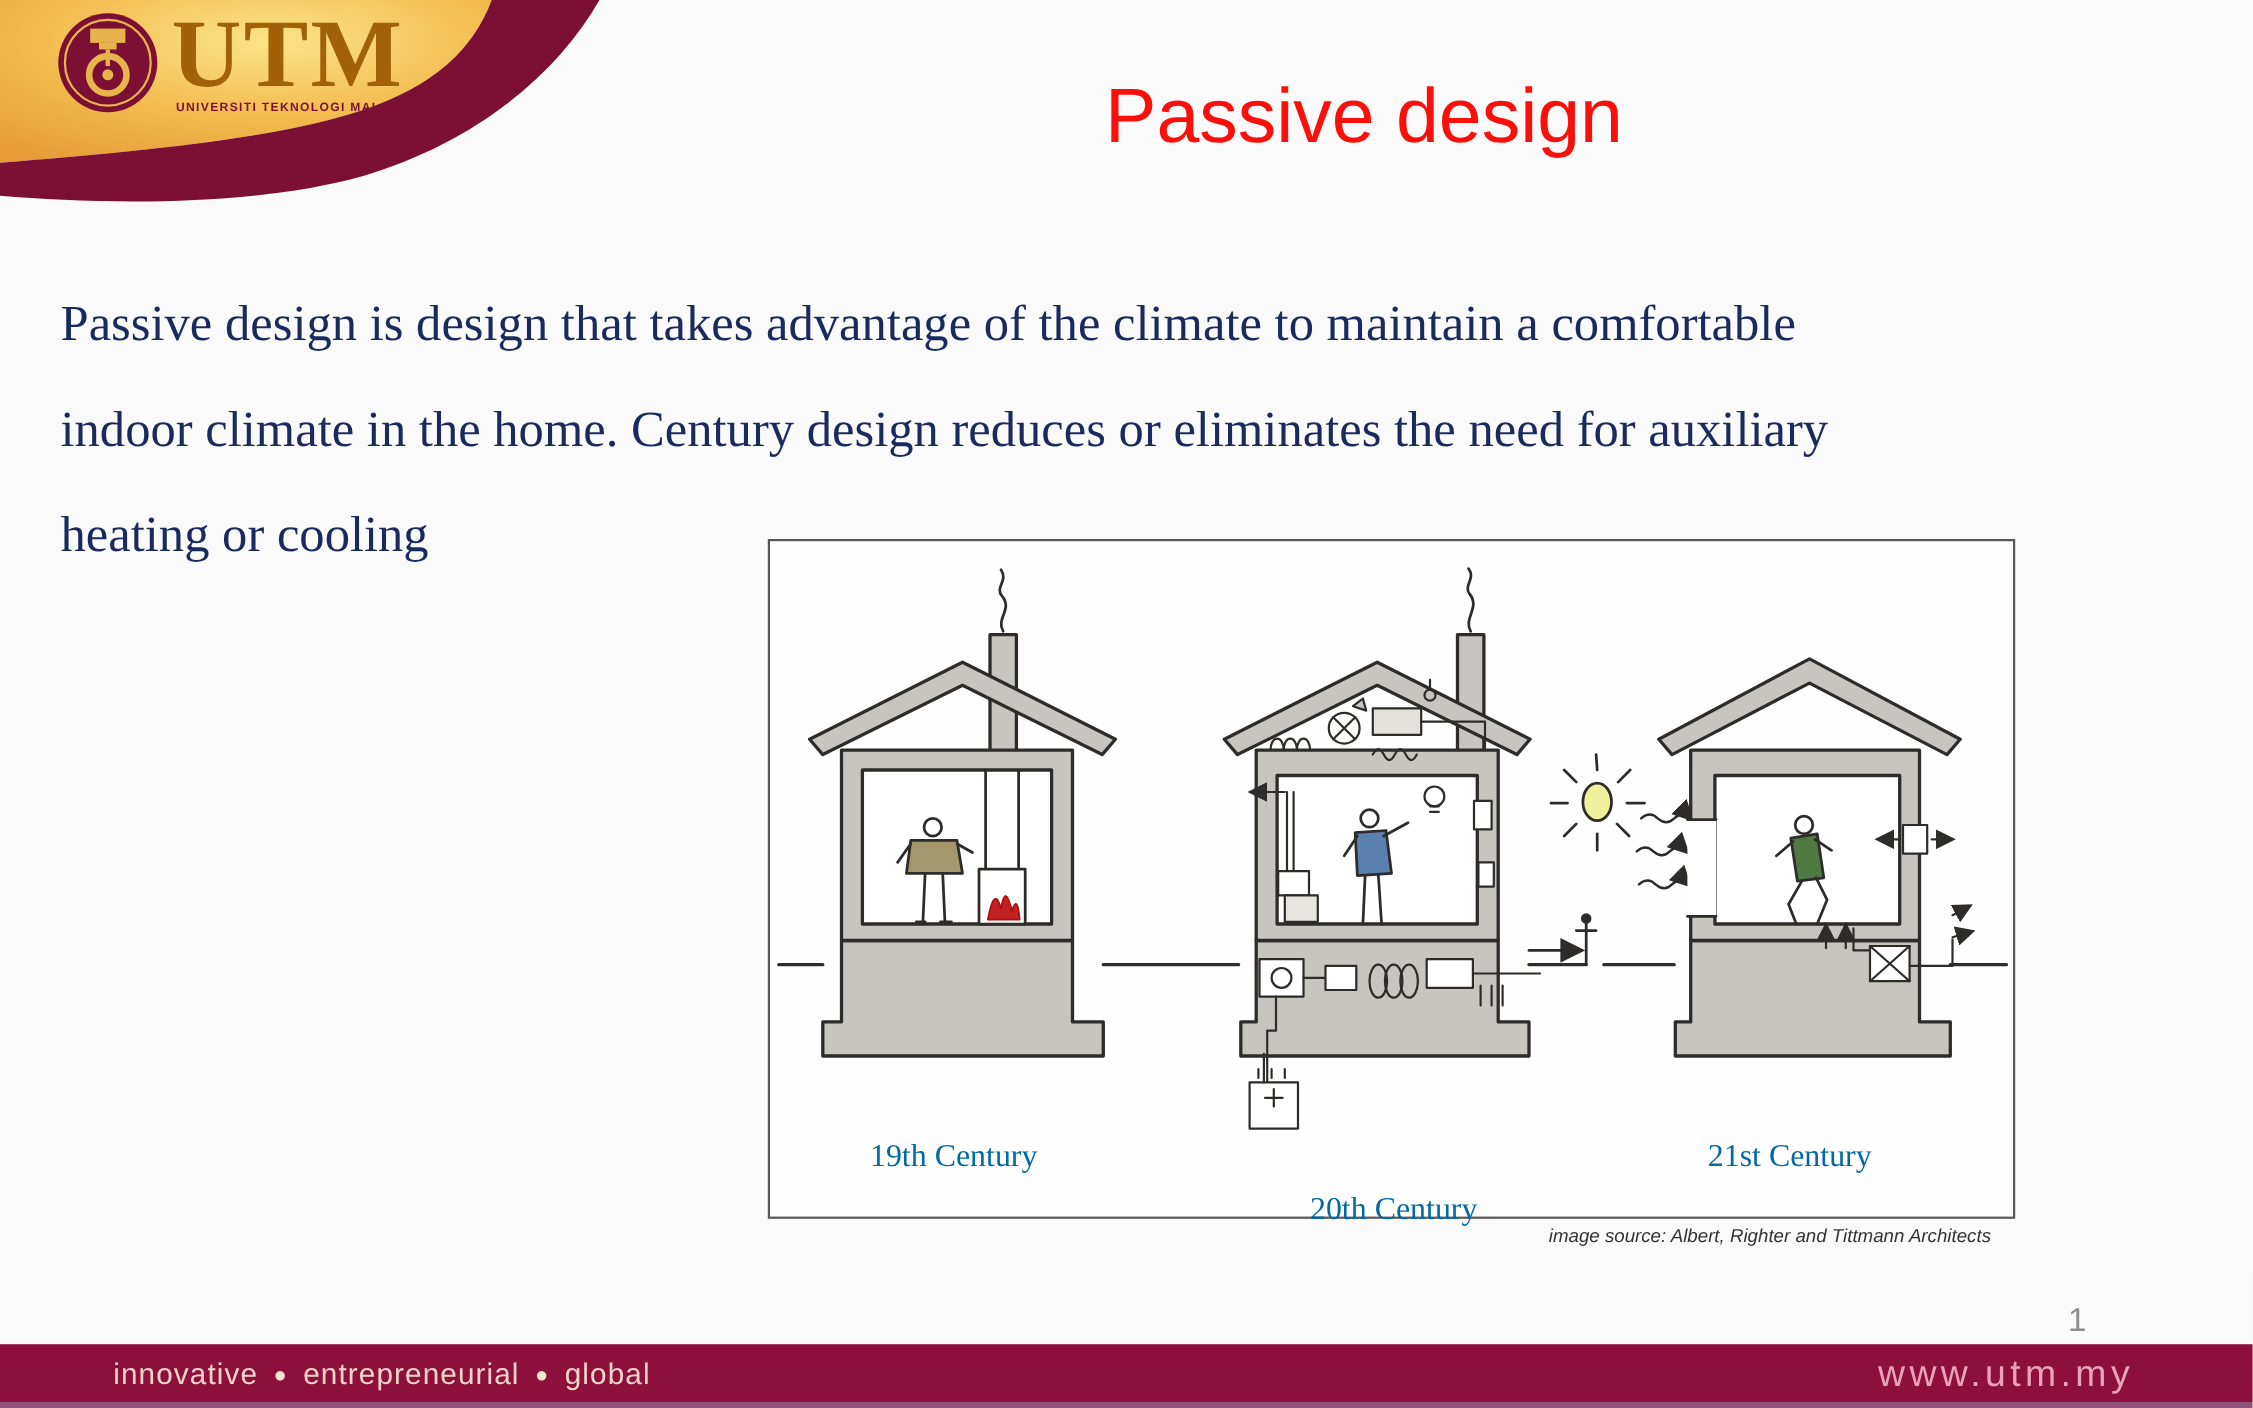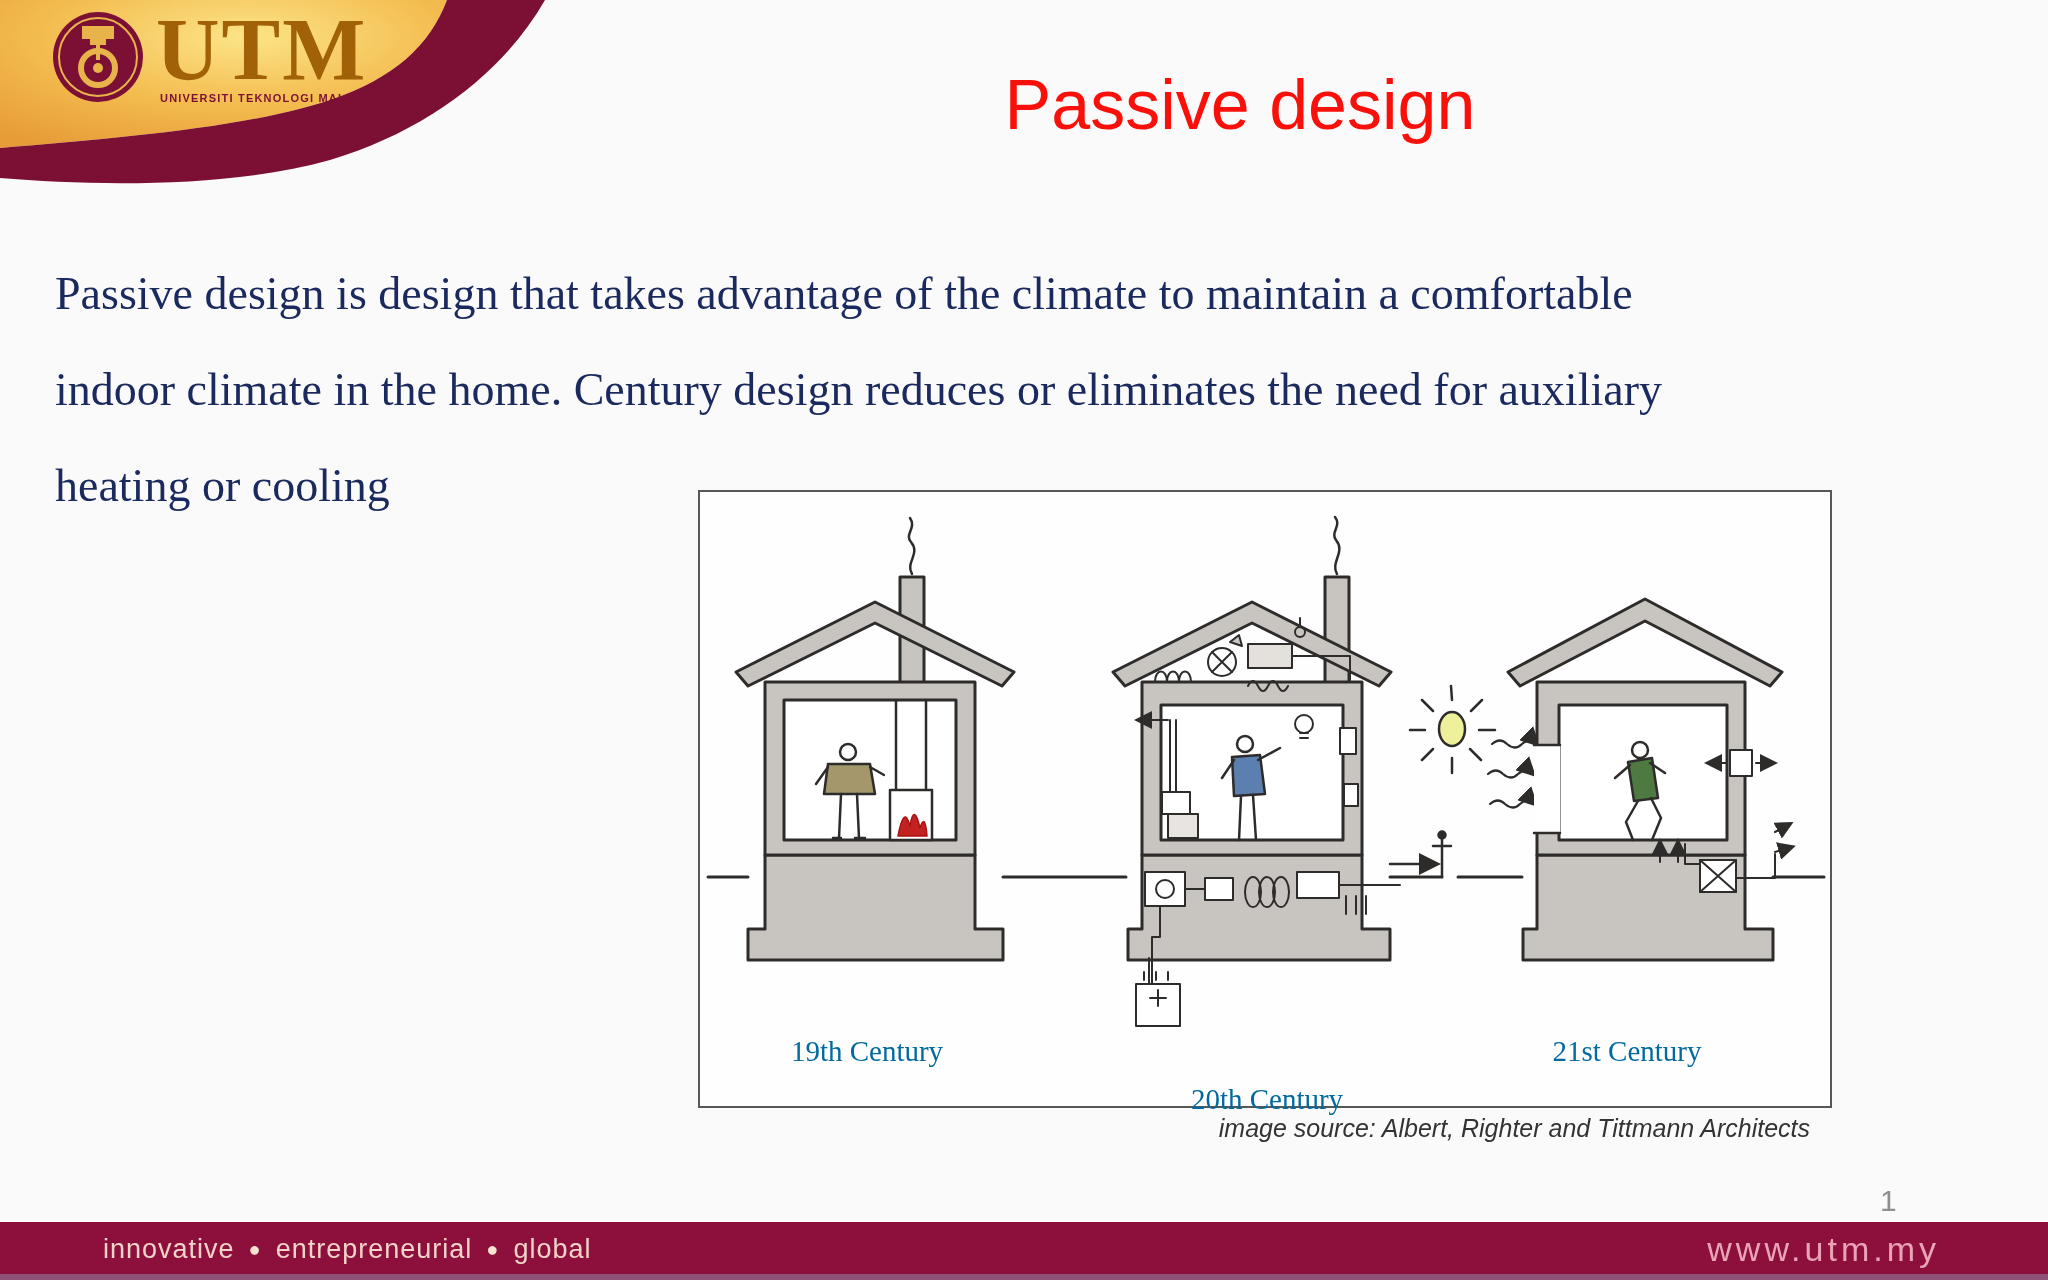--- a/index.html
+++ b/index.html
@@ -38,21 +38,21 @@
   #figure-frame svg{position:absolute;left:0;top:0;}
   .house-label{
     position:absolute;top:543px;width:170px;text-align:center;
     font-family:"Liberation Serif",serif;font-size:29px;color:#0369a1;
   }
   #label-19{left:82px;}
   #label-20{left:482px;margin-top:48px;}
   #label-21{left:842px;}
   #figure-caption{
     position:absolute;left:698px;top:1114px;width:1112px;text-align:right;
-    font-style:italic;font-size:25px;color:#333;
+    font-style:italic;font-size:17px;color:#333;
   }
   #page-number{
     position:absolute;left:1880px;top:1184px;
     font-size:30px;color:#8f8f8f;
   }
   
   #footer-bar{
     position:absolute;left:0;bottom:0;width:2048px;height:58px;
     background:linear-gradient(#8c0f3c,#8c0f3c 90%,#8f5277 90%,#8f5277);
   }

